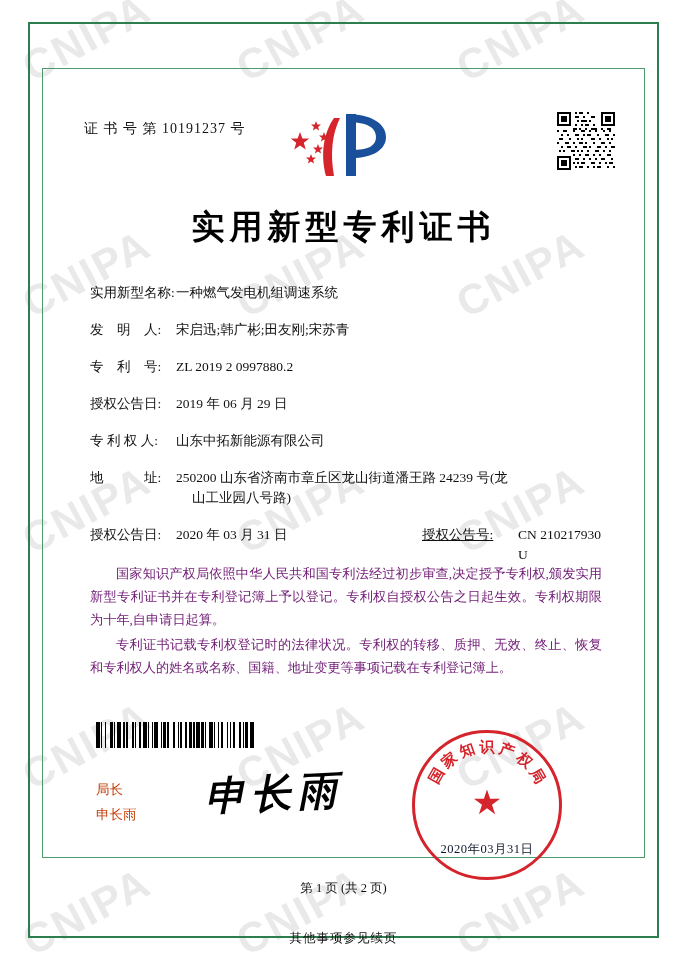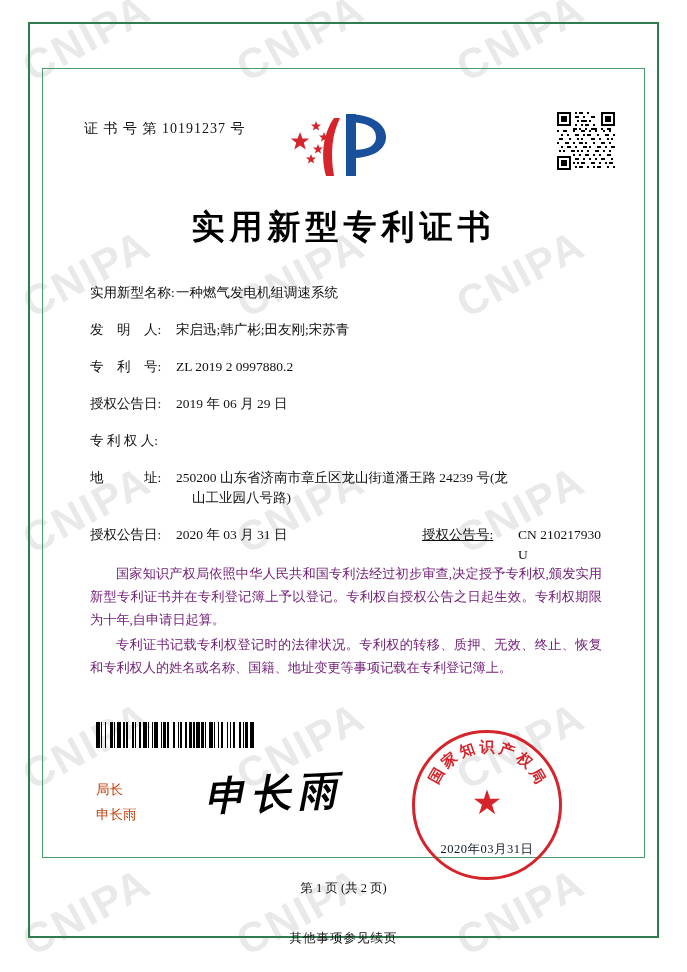--- a/index.html
+++ b/index.html
@@ -439,20 +439,21 @@
       <div class="field-row">
         <div class="field-label">专　利　号:</div>
         <div class="field-value"><span>ZL 2019 2 0997880.2</span></div>
       </div>
       <div class="field-row">
         <div class="field-label">授权公告日:</div>
         <div class="field-value"><span>2019 年 06 月 29 日</span></div>
       </div>
       <div class="field-row">
         <div class="field-label">专 利 权 人:</div>
+        <div class="field-value"><span>山东中拓新能源有限公司</span></div>
       </div>
       <div class="field-row">
         <div class="field-label">地　　　址:</div>
         <div class="field-value"><span>250200  山东省济南市章丘区龙山街道潘王路 24239 号(龙</span><span class="line2">山工业园八号路)</span></div>
       </div>
       <div class="field-row dual">
         <div class="field-label">授权公告日:</div>
         <div class="field-value">2020 年 03 月 31 日</div>
         <div class="field-label2">授权公告号:</div>
         <div class="field-value2">CN 210217930 U</div>

